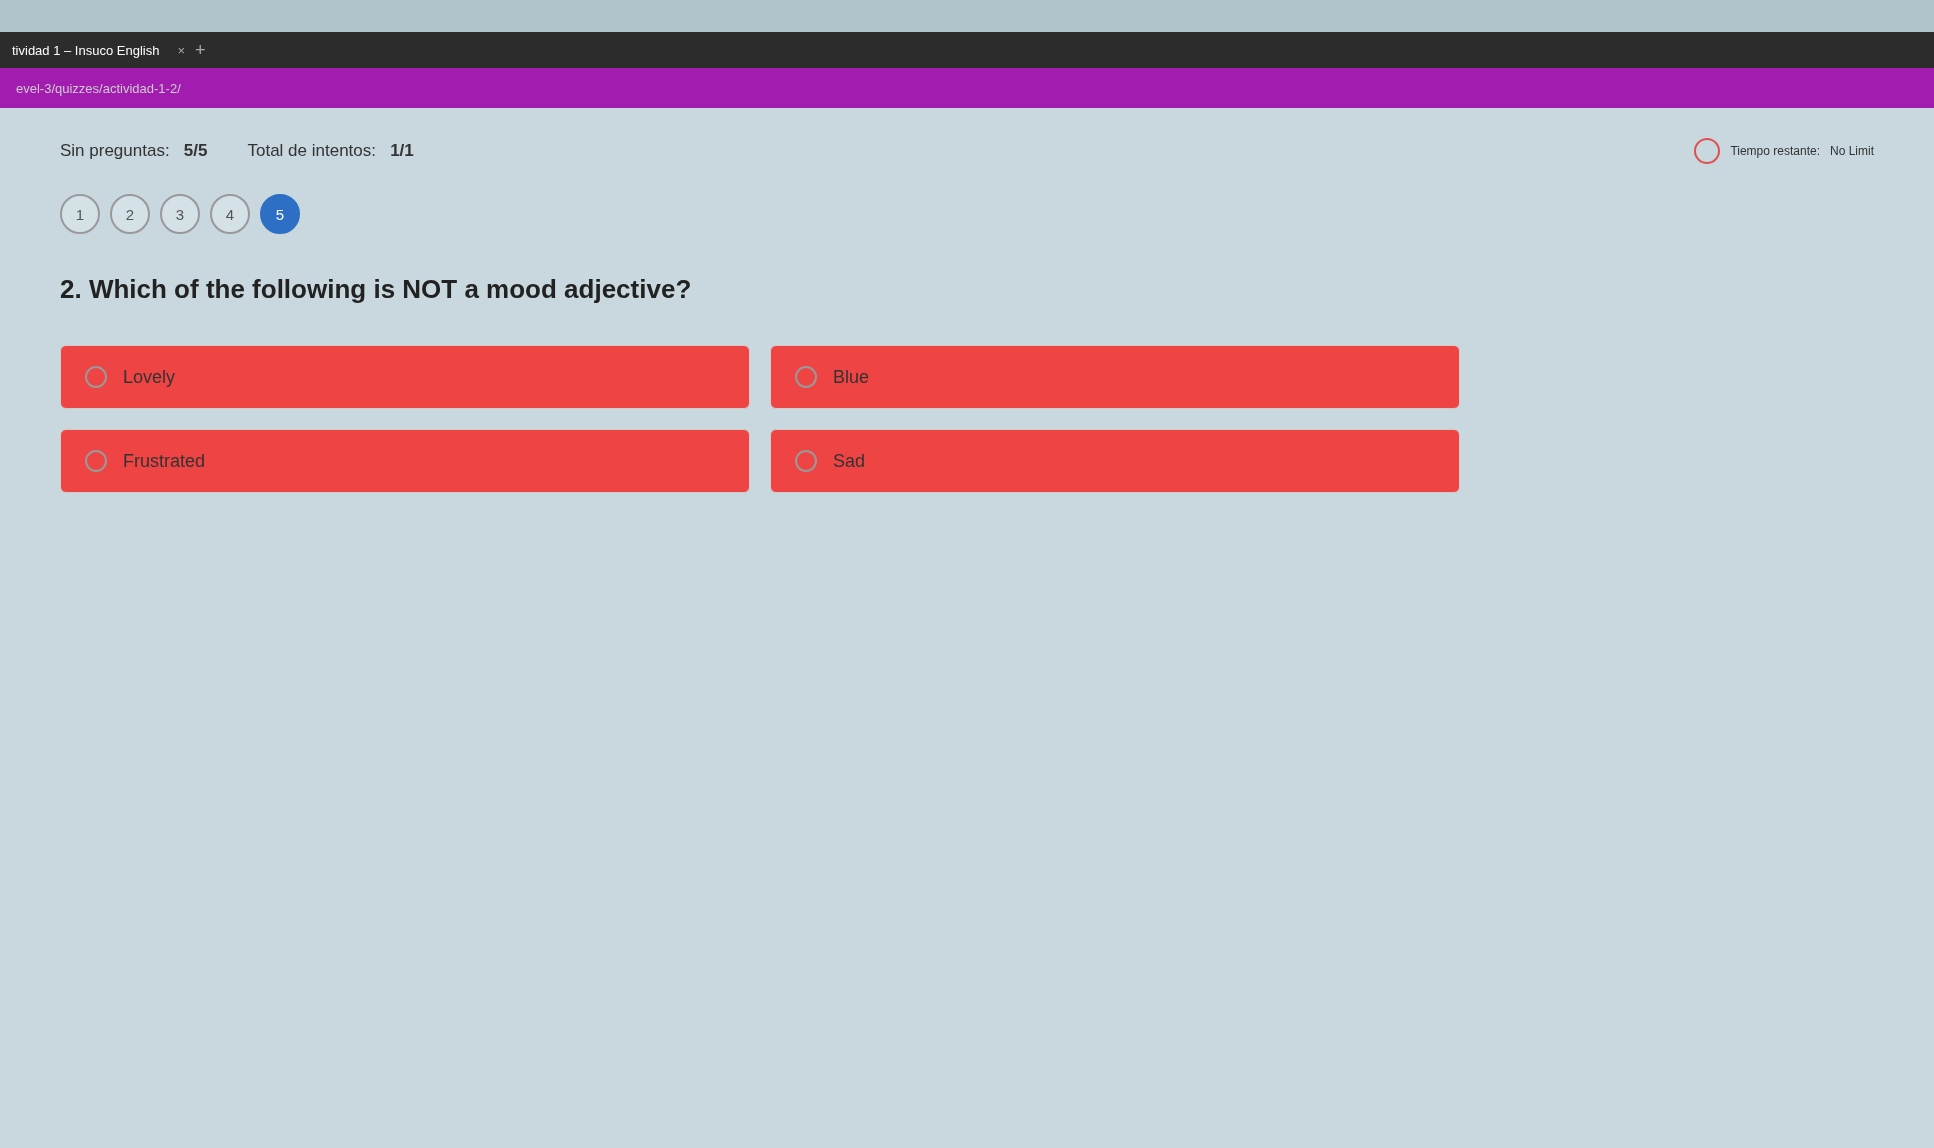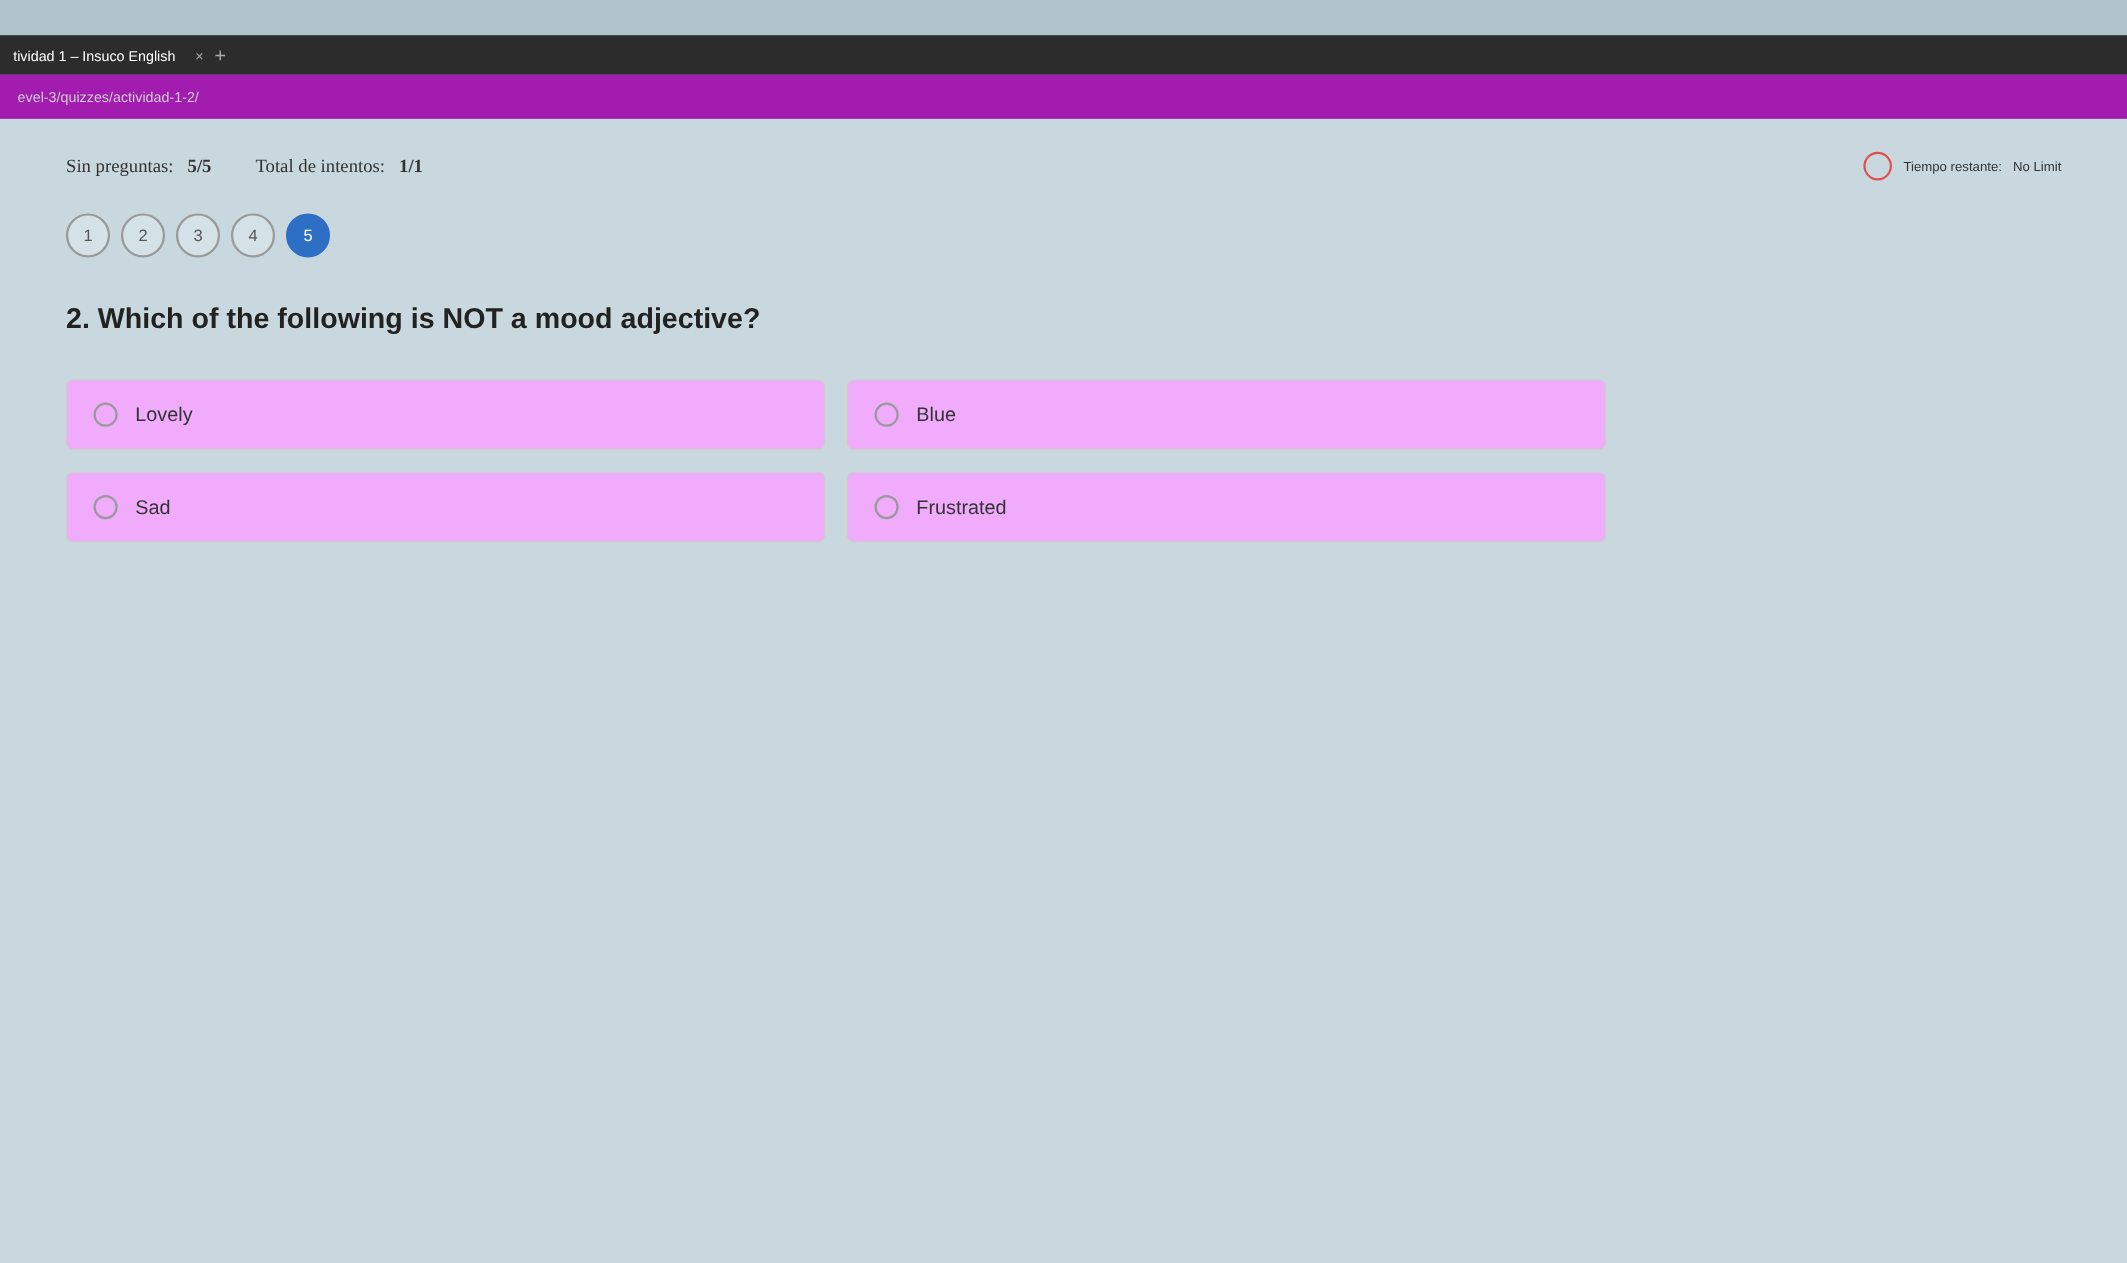--- a/index.html
+++ b/index.html
@@ -62,21 +62,20 @@
       align-items: center;
       justify-content: space-between;
       margin-bottom: 30px;
     }
     .stats-left {
       display: flex;
       align-items: center;
       gap: 40px;
       font-size: 17px;
       color: #333;
-      font-family: Liberation Serif, serif;
     }
     .stats-label {
       font-weight: normal;
     }
     .stats-value {
       font-weight: bold;
     }
     .timer-section {
       display: flex;
       align-items: center;
@@ -128,21 +127,21 @@
 
     
     .answers-grid {
       display: grid;
       grid-template-columns: 1fr 1fr;
       gap: 20px;
       max-width: 1400px;
       margin-bottom: 50px;
     }
     .answer-option {
-      background: #f0abfc;
+      background: #ef4444;
       border: 1px solid #d0ccc8;
       border-radius: 6px;
       padding: 20px 24px;
       display: flex;
       align-items: center;
       gap: 16px;
       font-size: 18px;
       color: #333;
       cursor: pointer;
       transition: background 0.2s;
@@ -280,22 +279,22 @@
     <div class="answer-option">
       <div class="radio-circle"></div>
       <span>Lovely</span>
     </div>
     <div class="answer-option">
       <div class="radio-circle"></div>
       <span>Blue</span>
     </div>
     <div class="answer-option">
       <div class="radio-circle"></div>
-      <span>Sad</span>
+      <span>Frustrated</span>
     </div>
     <div class="answer-option">
       <div class="radio-circle"></div>
-      <span>Frustrated</span>
+      <span>Sad</span>
     </div>
   </div>
 
 
 </div>
 
 </body></html>

